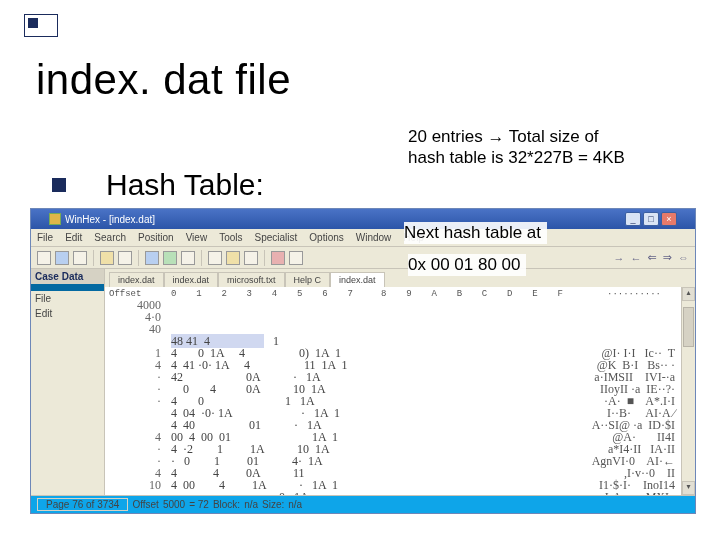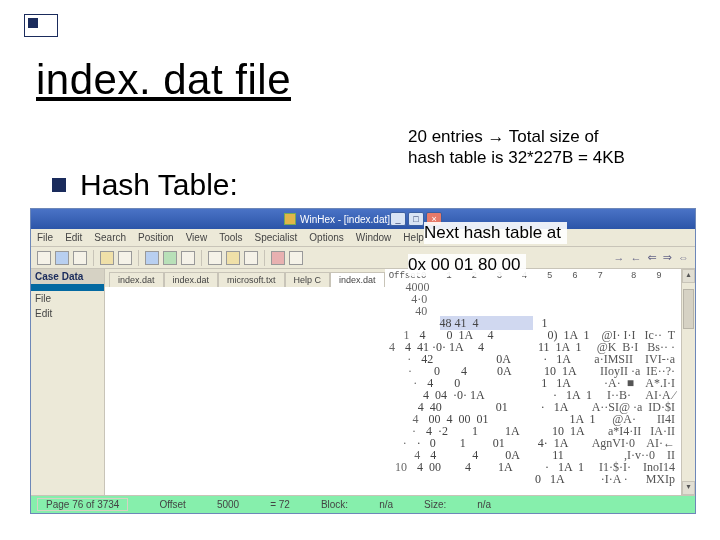--- a/index.html
+++ b/index.html
@@ -1,65 +1,65 @@
 <!DOCTYPE html>
 <html><head>
 <meta charset="utf-8">
 <style>
   * { margin: 0; padding: 0; box-sizing: border-box; }
   body { width: 720px; height: 540px; background: #fff; font-family: Arial, sans-serif; position: relative; overflow: hidden; }
   .slide-marker { position: absolute; top: 14px; left: 24px; width: 34px; height: 23px; border: 1.5px solid #1a2b5c; }
   .slide-marker .inner { position: absolute; top: 3px; left: 3px; width: 10px; height: 10px; background: #1a2b5c; }
-  .slide-title { position: absolute; top: 56px; left: 36px; font-size: 42px; color: #000; letter-spacing: 0.5px; text-decoration: underline; }
-  .bullet-row { position: absolute; top: 168px; left: 52px; display: flex; align-items: center; }
+  .slide-title { position: absolute; top: 56px; left: 36px; font-size: 42px; color: #000; letter-spacing: 0.5px; }
+  .bullet-row { position: absolute; top: 168px; left: 52px; display: flex; align-items: center; gap: 26px; }
   .bullet-row .sq { width: 14px; height: 14px; background: #1a2b5c; margin-right: 14px; }
   .bullet-row .txt { font-size: 30px; color: #000; }
   .note-entries { position: absolute; top: 126px; left: 408px; font-size: 17px; color: #000; line-height: 1.25; }
-  .note-next { position: absolute; top: 222px; left: 424px; font-size: 17px; color: #000; background: rgba(255,255,255,0.9); padding: 1px 6px 1px 0; z-index: 30; }
+  .note-next { position: absolute; top: 222px; left: 404px; font-size: 17px; color: #000; background: rgba(255,255,255,0.9); padding: 1px 6px 1px 0; z-index: 30; }
   .note-addr { position: absolute; top: 254px; left: 408px; font-size: 17px; color: #000; background: rgba(255,255,255,0.9); padding: 1px 6px 1px 0; z-index: 30; }
   .winhex { position: absolute; top: 208px; left: 30px; width: 666px; height: 306px; border: 1px solid #6d87b8; background: #ece9d8; font-family: "Tahoma", Arial, sans-serif; font-size: 10px; color: #444; }
-  .winhex .titlebar { height: 20px; background: linear-gradient(#4a73c6,#2c55a8); display: flex; align-items: center; justify-content: center; padding: 0 18px; color: #fff; }
+  .winhex .titlebar { height: 20px; background: linear-gradient(#4a73c6,#2c55a8); display: flex; align-items: center; justify-content: space-between; padding: 0 18px; color: #fff; }
   .winhex .titlebar .t-left { display: flex; align-items: center; gap: 4px; }
   .winhex .titlebar .t-icon { width: 12px; height: 12px; background: #e0b64a; border: 1px solid #7a5; }
   .winhex .titlebar .t-btns { display: flex; gap: 2px; }
   .winhex .titlebar .t-btn { width: 16px; height: 14px; background: #d9e4f5; border: 1px solid #3b5fa0; border-radius: 2px; color: #1a2b5c; font-size: 9px; text-align: center; line-height: 12px; }
   .winhex .titlebar .t-btn.close { background: #e77a6a; color: #fff; }
   .winhex .menubar { height: 18px; background: #ece9d8; border-bottom: 1px solid #c8c4b8; display: flex; align-items: center; gap: 12px; padding: 0 6px; filter: blur(0.4px); }
   .winhex .toolbar { height: 22px; background: #ece9d8; border-bottom: 1px solid #c8c4b8; display: flex; align-items: center; gap: 4px; padding: 0 6px; position: relative; filter: blur(0.5px); }
   .winhex .toolbar .sep { width: 1px; height: 16px; background: #c8c4b8; margin: 0 2px; }
   .winhex .toolbar .ico { width: 14px; height: 14px; border: 1px solid #999; background: #f5f2e8; }
   .winhex .toolbar .ico.b { background: #b8cff0; }
   .winhex .toolbar .ico.g { background: #b8e0b8; }
   .winhex .toolbar .ico.y { background: #f0e0a8; }
   .winhex .toolbar .ico.r { background: #e8b0b0; }
   .winhex .toolbar .nav { margin-left: auto; display: flex; gap: 6px; color: #668; font-size: 11px; }
   .winhex .body { display: flex; height: calc(100% - 78px); background: #fff; }
   .winhex .sidepane { width: 74px; background: #ece9d8; border-right: 1px solid #c8c4b8; }
   .winhex .sidepane .sp-title { background: #d6d2c4; padding: 2px 4px; border-bottom: 7px solid #0369a1; color: #1a2b5c; font-weight: bold; filter: blur(0.4px); }
   .winhex .sidepane .sp-row { padding: 2px 4px; filter: blur(0.4px); }
-  .winhex .main { flex: 1; display: flex; flex-direction: row; overflow: hidden; }
+  .winhex .main { flex: 1; display: flex; flex-direction: column; overflow: hidden; }
   .winhex .tabs { height: 18px; background: #ece9d8; display: flex; align-items: flex-end; gap: 0; padding-left: 4px; filter: blur(0.4px); }
   .winhex .tabs .tab { padding: 2px 8px; border: 1px solid #c8c4b8; border-bottom: none; background: #ece9d8; font-size: 9px; }
   .winhex .tabs .tab.active { background: #fff; }
   .winhex .hexarea { flex: 1; background: #fff; padding: 2px 2px; overflow: hidden; position: relative; }
   .winhex .hexhdr { display: flex; font-family: "Courier New", monospace; font-size: 9px; color: #555; padding: 0 2px; filter: blur(0.4px); }
   .winhex .hexhdr .col-off { width: 62px; }
   .winhex .hexhdr .col-hex { width: 320px; letter-spacing: 3px; white-space: pre; }
   .winhex .hexhdr .col-asc { flex: 1; text-align: right; padding-right: 30px; }
   .winhex .hexrow { display: flex; font-family: Liberation Serif, serif; font-size: 12px; color: #444; padding: 0 2px; height: 12px; align-items: center; filter: blur(0.6px); }
   .winhex .hexrow .off { width: 62px; color: #666; text-align: right; padding-right: 10px; }
   .winhex .hexrow .hx { width: 320px; white-space: pre; }
   .winhex .hexrow .as { flex: 1; white-space: pre; color: #555; text-align: right; padding-right: 16px; }
   .winhex .hexrow .hl1 { background: #d0d8f0; }
   .winhex .hexrow .hl2 { background: #d0d8f0; }
   .winhex .hexarea .scrollbar { position: absolute; right: 0; top: 0; bottom: 0; width: 14px; background: #ece9d8; border-left: 1px solid #c8c4b8; }
   .winhex .hexarea .scrollbar .up, .winhex .hexarea .scrollbar .dn { height: 14px; background: #e2dfd3; border: 1px solid #c8c4b8; text-align: center; font-size: 8px; color: #555; }
   .winhex .hexarea .scrollbar .dn { position: absolute; bottom: 0; left: 0; right: 0; }
   .winhex .hexarea .scrollbar .thumb { position: absolute; top: 20px; left: 1px; right: 1px; height: 40px; background: #d6d2c4; border: 1px solid #b8b4a8; }
-  .winhex .status { height: 18px; background: #86efac; border-top: 1px solid #c8c4b8; display: flex; align-items: center; padding: 0 6px; gap: 31px; filter: blur(0.4px); }
+  .winhex .status { height: 18px; background: #0ea5e9; border-top: 1px solid #c8c4b8; display: flex; align-items: center; padding: 0 6px; gap: 4px; filter: blur(0.4px); }
   .winhex .status .cell { border: 1px solid #d6d2c4; padding: 0 8px; }
 </style>
 </head>
 <body>
 
 <div class="slide-marker">
     <div class="inner"></div>
   </div>
 
 <div class="slide-title">index. dat file</div>

